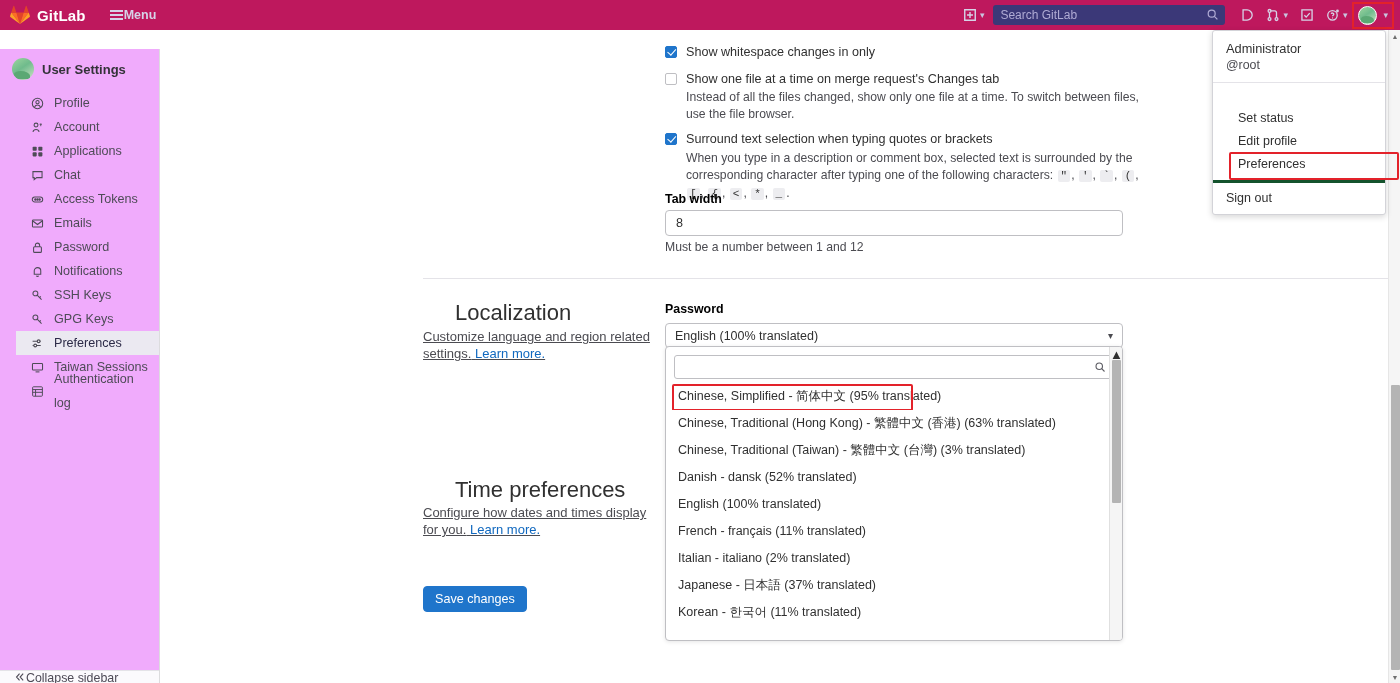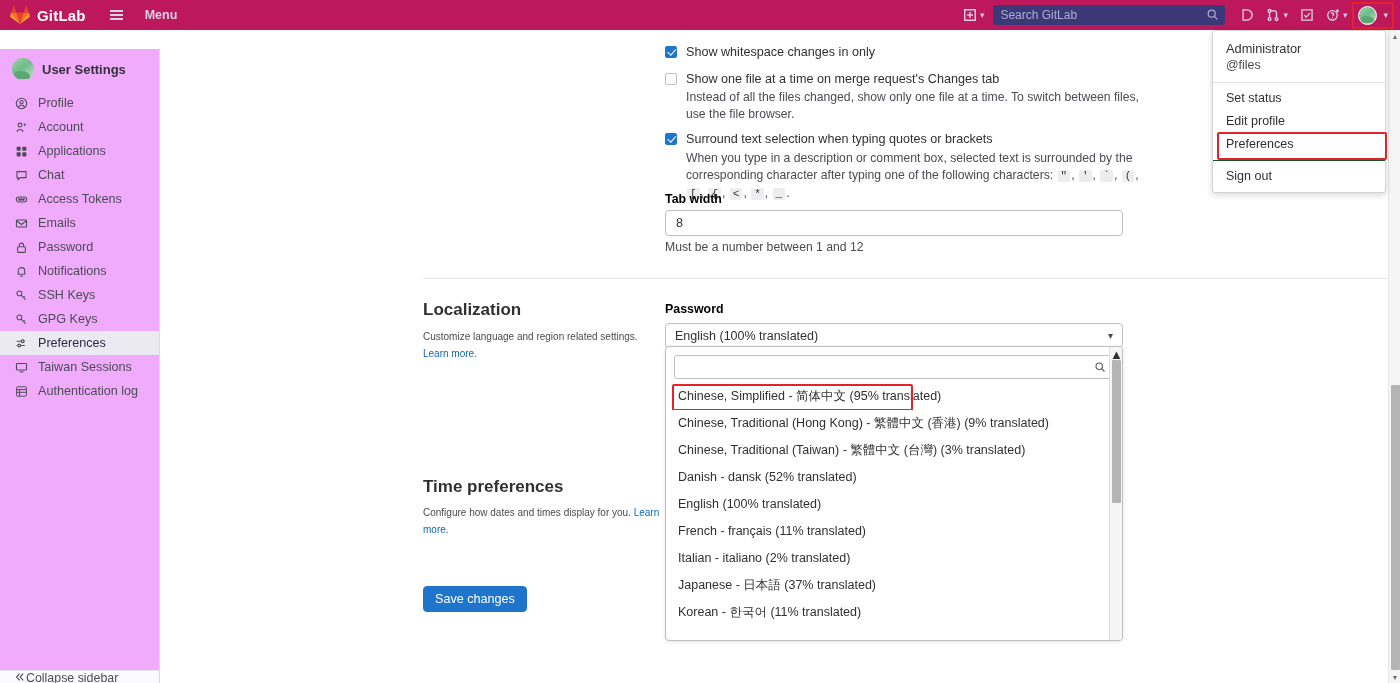--- a/index.html
+++ b/index.html
@@ -20,21 +20,21 @@
     background: #be185d;
     display: flex; align-items: center;
     z-index: 40;
   }
   .nav-left { display: flex; align-items: center; padding-left: 10px; }
   .gl-logo { width: 20px; height: 20px; margin-right: 7px; }
   .brand-text {
     color: #fff; font-size: 15px; font-weight: 600; letter-spacing: .2px;
   }
   .nav-menu {
-    display: flex; align-items: center; gap: 22px;
+    display: flex; align-items: center; gap: 1px;
     margin-left: 24px; color: #d6d3e8; font-size: 12.5px; font-weight: 600;
   }
   .hamburger { display: inline-flex; flex-direction: column; gap: 2.5px; }
   .hamburger i { display: block; width: 13px; height: 1.6px; background: #d6d3e8; }
 
   .nav-right {
     margin-left: auto; display: flex; align-items: center;
     height: 30px; padding-right: 8px; gap: 2px;
   }
   .nav-btn {
@@ -88,21 +88,21 @@
     content:""; position:absolute; left:2px; bottom:1px;
     width: 16px; height: 8px; background:#5ba874; border-radius: 40% 60% 0 0;
   }
   .sb-avatar .lbl {
     position:absolute; left:0; bottom:0; width:100%;
     font-size:6px; color:#2f2f2f; text-align:center; line-height:7px;
     font-weight:700;
   }
   .sb-title { font-size: 13px; font-weight: 700; color: #333238; }
 
-  .sb-list { margin-top: 2px; }
+  .sb-list { margin-top: 2px; padding-left: 16px; }
   .sb-item {
     display: flex; align-items: center; gap: 9px;
     height: 24px; padding: 0 10px 0 14px;
     color: #4e4b57; font-size: 12.6px;
     line-height: 24px;
   }
   .sb-item.active { background: #ebe9f1; color: #2c2a47; font-weight: 500; }
   .sb-item .ic { width: 15px; height: 15px; display: inline-flex;
                  align-items: center; justify-content: center; flex: none; color: #4e4b57; }
 
@@ -159,25 +159,26 @@
   .hint {
     position: absolute; font-size: 12.2px; color: #4b4b51;
   }
 
   .divider {
     position: absolute; left: 263px; width: 965px; height: 1px;
     background: #e4e3e8;
   }
 
   .sec-title {
-    position: absolute; font-size: 17px; color: #303030; font-weight: 700;
+    position: absolute; font-size: 22px; color: #303030; font-weight: 400; margin-left: 32px;
   }
   .sec-desc {
-    position: absolute; font-size: 10px; color: #4b4b51; line-height: 17px;
+    position: absolute; font-size: 13px; color: #4b4b51; line-height: 17px;
     max-width: 240px;
+    text-decoration: underline;
   }
   .lnk { color: #1068bf; text-decoration: none; }
 
   
   .select-ctl {
     position: absolute; height: 25px;
     border: 1px solid #bfbfc3; border-radius: 4px; background: #fff;
     display: flex; align-items: center; padding: 0 9px;
     font-size: 12.5px; color: #303030;
   }
@@ -244,21 +245,21 @@
 
   
   .user-dd {
     position: absolute; top: 30px; right: 14px; width: 174px;
     background: #fff; border: 1px solid #d3d3d8; border-radius: 3px;
     box-shadow: 0 2px 6px rgba(0,0,0,.16); z-index: 50;
   }
   .udd-head { padding: 10px 13px 9px 13px; border-bottom: 1px solid #e4e3e8; }
   .udd-name { font-size: 12.8px; color: #303030; line-height: 16px; }
   .udd-user { font-size: 12.4px; color: #4b4b51; line-height: 16px; }
-  .udd-group { padding: 4px 0; border-bottom: 1px solid #14532d; }
+  .udd-group { padding: 4px 12px; border-bottom: 3px solid #14532d; margin-top: 20px; }
   .udd-item {
     height: 23px; line-height: 23px; padding: 0 13px;
     font-size: 12.5px; color: #303030; position: relative;
   }
   .udd-item.marked:before {
     content:""; position: absolute; left: 4px; top: -1px;
     width: 166px; height: 24px; border: 2px solid #e3222a; border-radius: 2px;
   }
   .udd-last { padding: 4px 0; }
   svg { display: block; }
@@ -356,21 +357,21 @@
     <span class="avatar-wrap hl-red">
       <span class="avatar"></span>
       <span class="caret">▾</span>
     </span>
   </div>
 </div>
 
 <div class="user-dd">
   <div class="udd-head">
     <div class="udd-name">Administrator</div>
-    <div class="udd-user">@files</div>
+    <div class="udd-user">@root</div>
   </div>
   <div class="udd-group">
     <div class="udd-item">Set status</div>
     <div class="udd-item">Edit profile</div>
     <div class="udd-item marked">Preferences</div>
   </div>
   <div class="udd-last">
     <div class="udd-item">Sign out</div>
   </div>
 </div>
@@ -564,21 +565,21 @@
         <input type="text" placeholder="" style="">
         <span class="sicon2">
           <svg viewBox="0 0 16 16" width="12" height="12" fill="none" stroke="currentColor" stroke-width="1.5">
             <circle cx="7" cy="7" r="4.3"></circle>
               <path d="M10.3 10.3 14 14"></path>
           </svg>
         </span>
       </div>
       <div class="dd-list">
         <div class="dd-opt marked">Chinese, Simplified - 简体中文 (95% translated)</div>
-        <div class="dd-opt">Chinese, Traditional (Hong Kong) - 繁體中文 (香港) (9% translated)</div>
+        <div class="dd-opt">Chinese, Traditional (Hong Kong) - 繁體中文 (香港) (63% translated)</div>
         <div class="dd-opt">Chinese, Traditional (Taiwan) - 繁體中文 (台灣) (3% translated)</div>
         <div class="dd-opt">Danish - dansk (52% translated)</div>
         <div class="dd-opt">English (100% translated)</div>
         <div class="dd-opt">French - français (11% translated)</div>
         <div class="dd-opt">Italian - italiano (2% translated)</div>
         <div class="dd-opt">Japanese - 日本語 (37% translated)</div>
         <div class="dd-opt">Korean - 한국어 (11% translated)</div>
       </div>
       <div class="dd-sb">
         <span class="ar" style="top:0;">▲</span>

